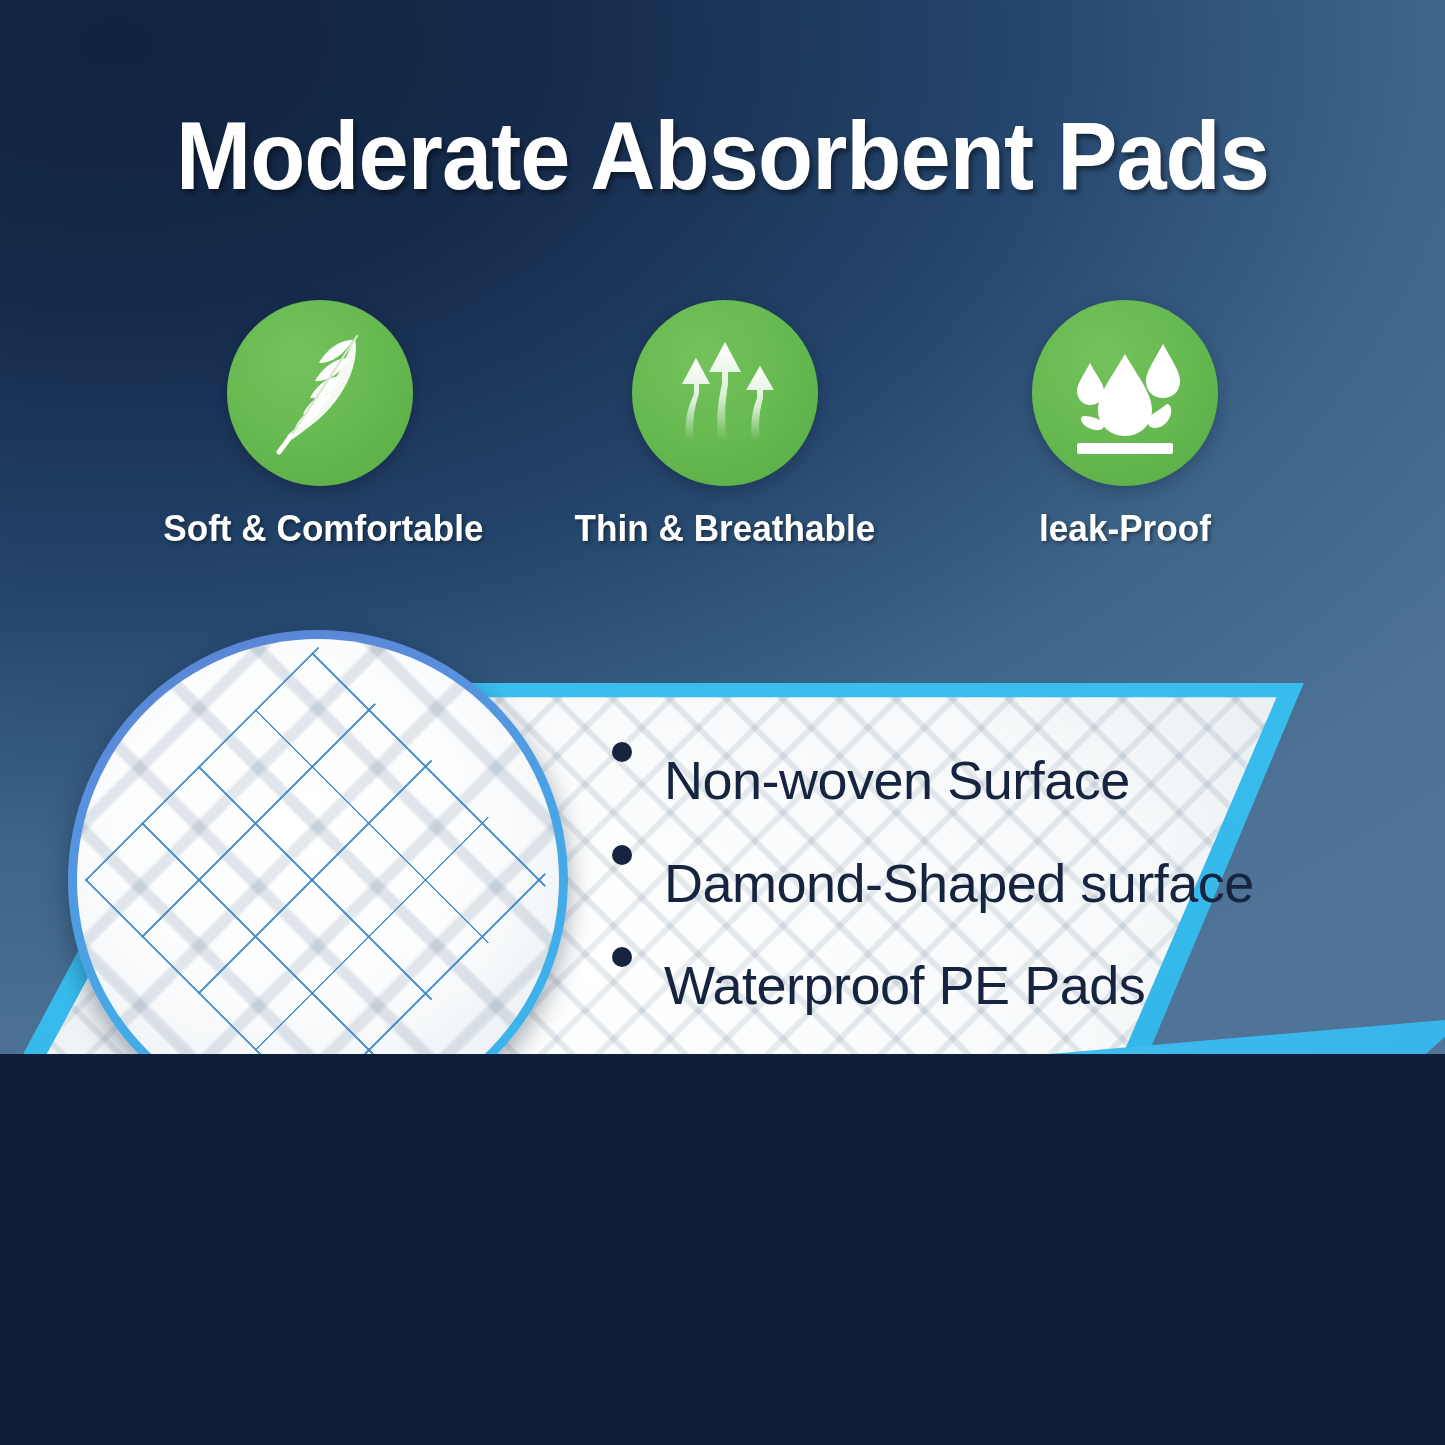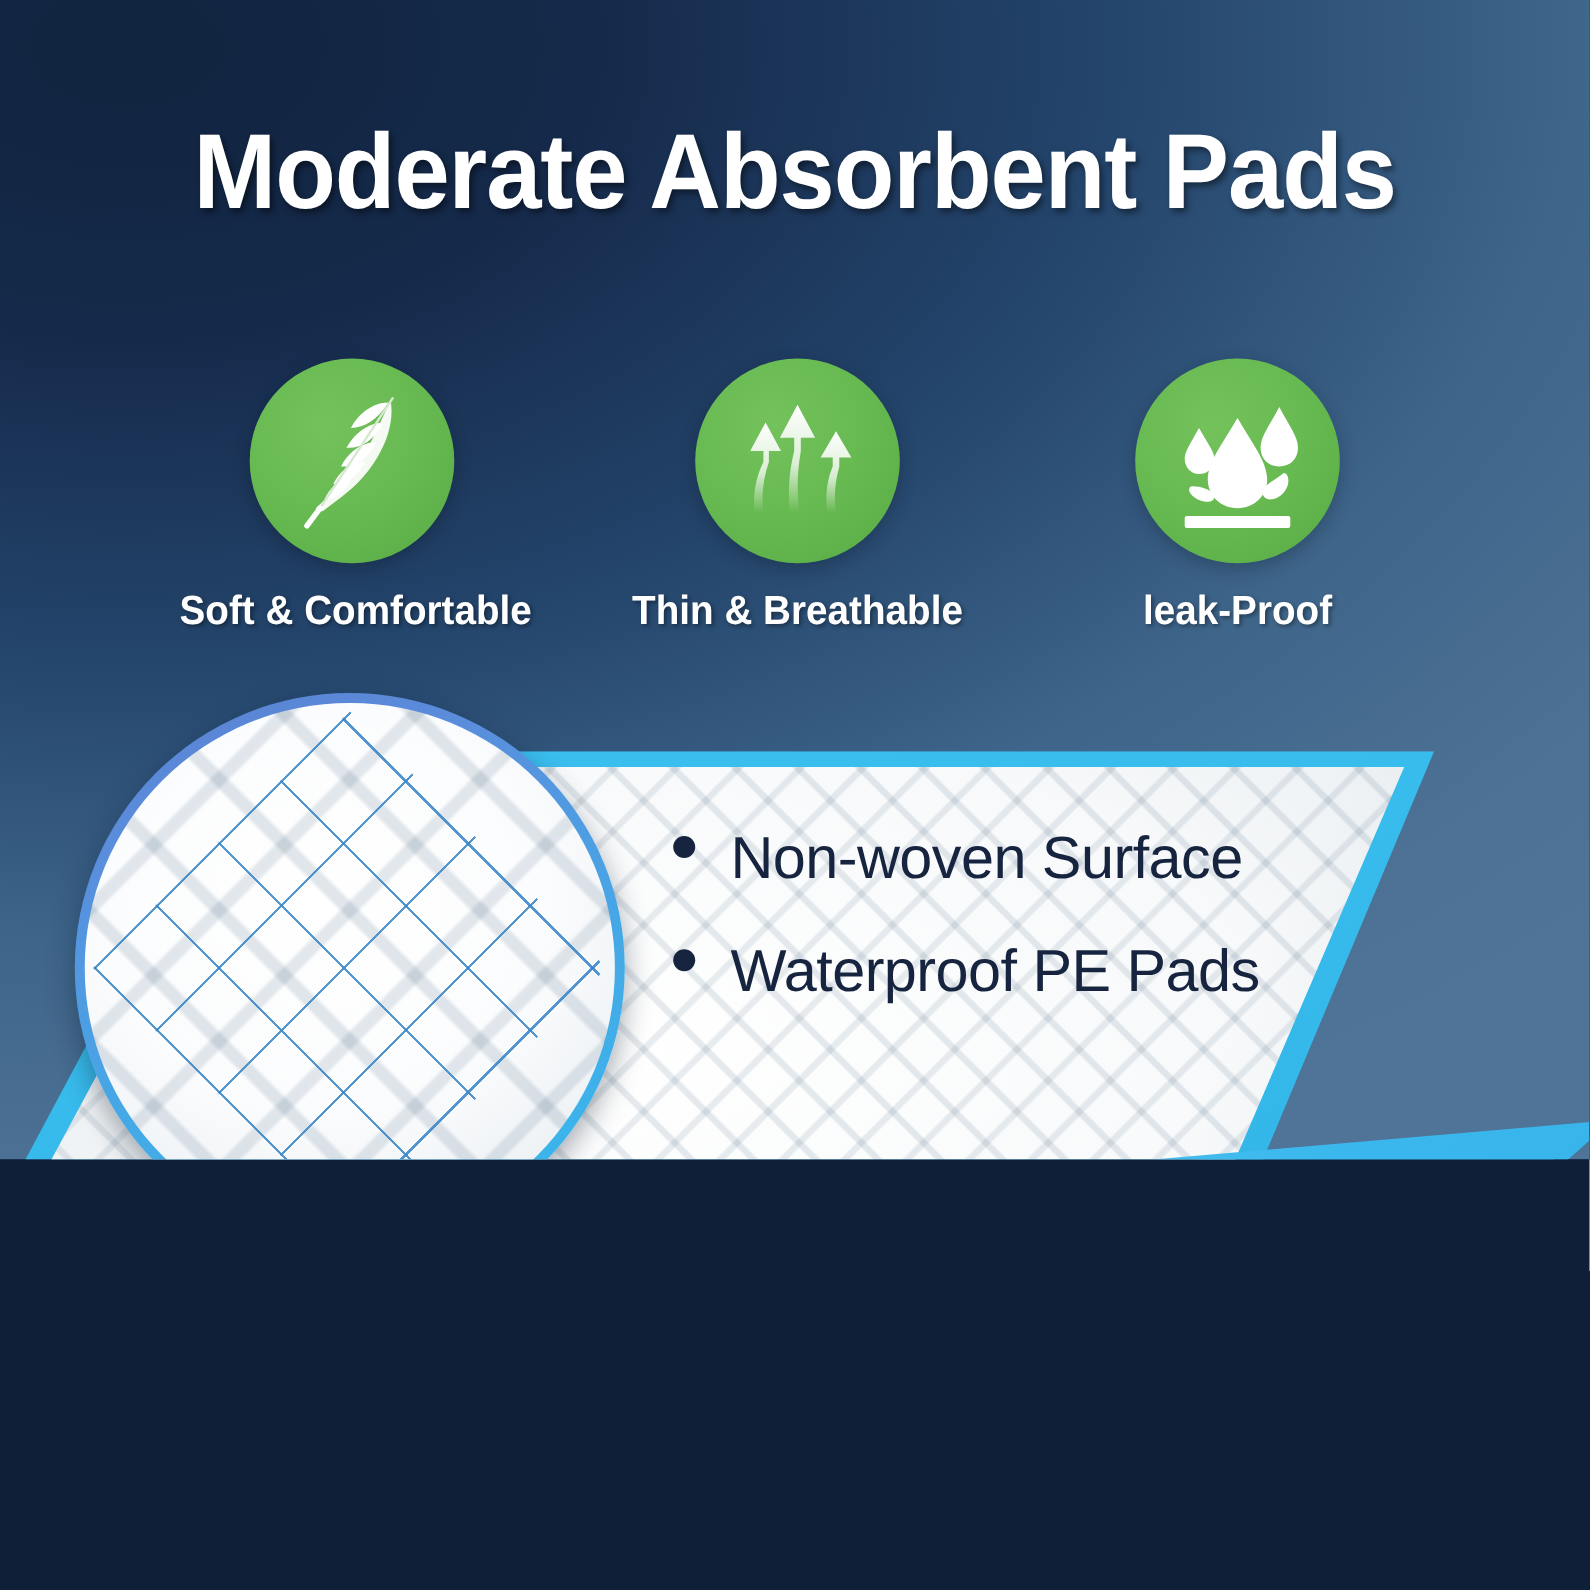--- a/index.html
+++ b/index.html
@@ -30,21 +30,21 @@
     font-family: "Liberation Sans", sans-serif;
     transform: scaleX(0.93);
     text-shadow: 3px 4px 6px rgba(0,0,0,0.45);
     white-space: nowrap;
   }
 
   
   .features {
     position: absolute;
     left: 0; right: 0;
-    top: 326px;
+    top: 300px;
     height: 270px;
   }
   .feature {
     position: absolute;
     top: 0;
     width: 330px;
     text-align: center;
   }
   .feat-0 { left: 155px; }
   .feat-1 { left: 560px; }
@@ -194,21 +194,21 @@
 
   
   .bullets {
     position: absolute;
     left: 612px;
     top: 752px;
     width: 760px;
   }
   .bullet {
     display: flex;
-    align-items: center;
+    align-items: flex-start;
     margin-bottom: 46px;
     color: #16243f;
   }
   .dot {
     width: 20px;
     height: 20px;
     border-radius: 50%;
     background: #16243f;
     flex: 0 0 auto;
     margin-right: 32px;
@@ -317,17 +317,21 @@
     </div>
   </div>
 
   <div class="bullets">
     <div class="bullet">
       <span class="dot"></span>
       <span class="bullet-text">Non-woven Surface</span>
     </div>
     <div class="bullet">
       <span class="dot"></span>
+      <span class="bullet-text">Damond-Shaped surface</span>
+    </div>
+    <div class="bullet">
+      <span class="dot"></span>
       <span class="bullet-text">Waterproof PE Pads</span>
     </div>
   </div>
 
 </div>
 
 </body></html>

